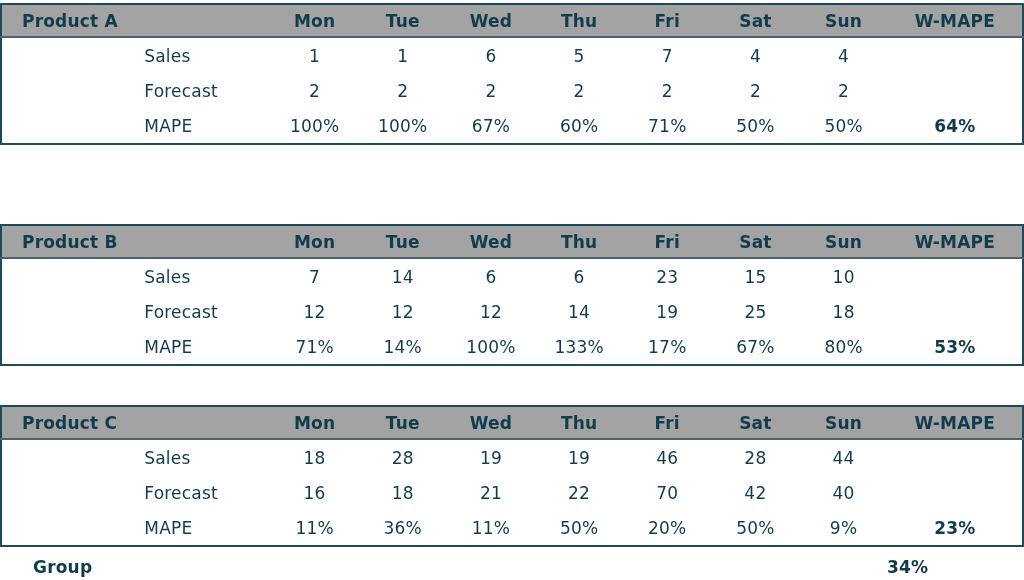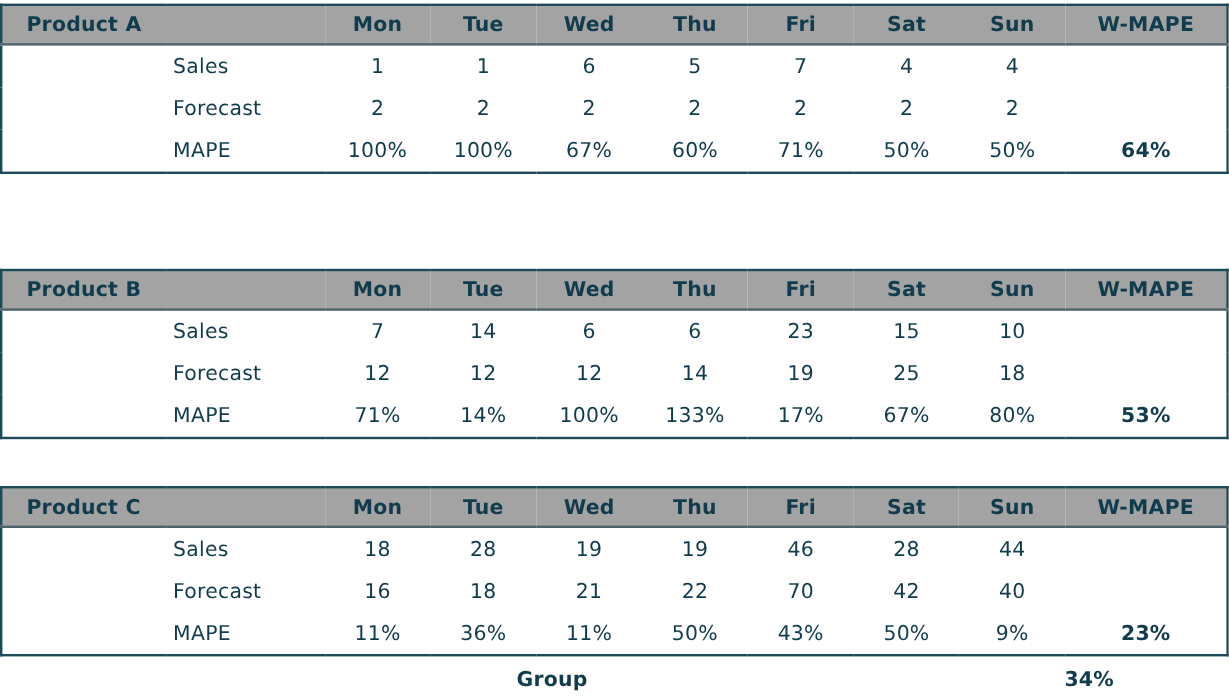--- a/index.html
+++ b/index.html
@@ -63,21 +63,20 @@
     height: 32px;
     display: flex;
     align-items: center;
     font-size: 17px;
     font-weight: bold;
     letter-spacing: 0.2px;
   }
   .group-row .group-label {
     flex: 1;
     padding-left: 33px;
-    text-align: center;
   }
   .group-row .group-val {
     width: 137px;
     text-align: left;
   }
 </style>
 </head>
 <body>
 
 <table class="ptable" id="table-a">
@@ -263,21 +262,21 @@
       <td>40</td>
       <td></td>
     </tr>
     <tr>
       <td></td>
       <td class="rlabel">MAPE</td>
       <td>11%</td>
       <td>36%</td>
       <td>11%</td>
       <td>50%</td>
-      <td>43%</td>
+      <td>20%</td>
       <td>50%</td>
       <td>9%</td>
       <td class="wm-val">23%</td>
     </tr>
   </tbody>
 </table>
 
 <div class="group-row">
   <span class="group-label">Group</span>
   <span class="group-val">34%</span>

